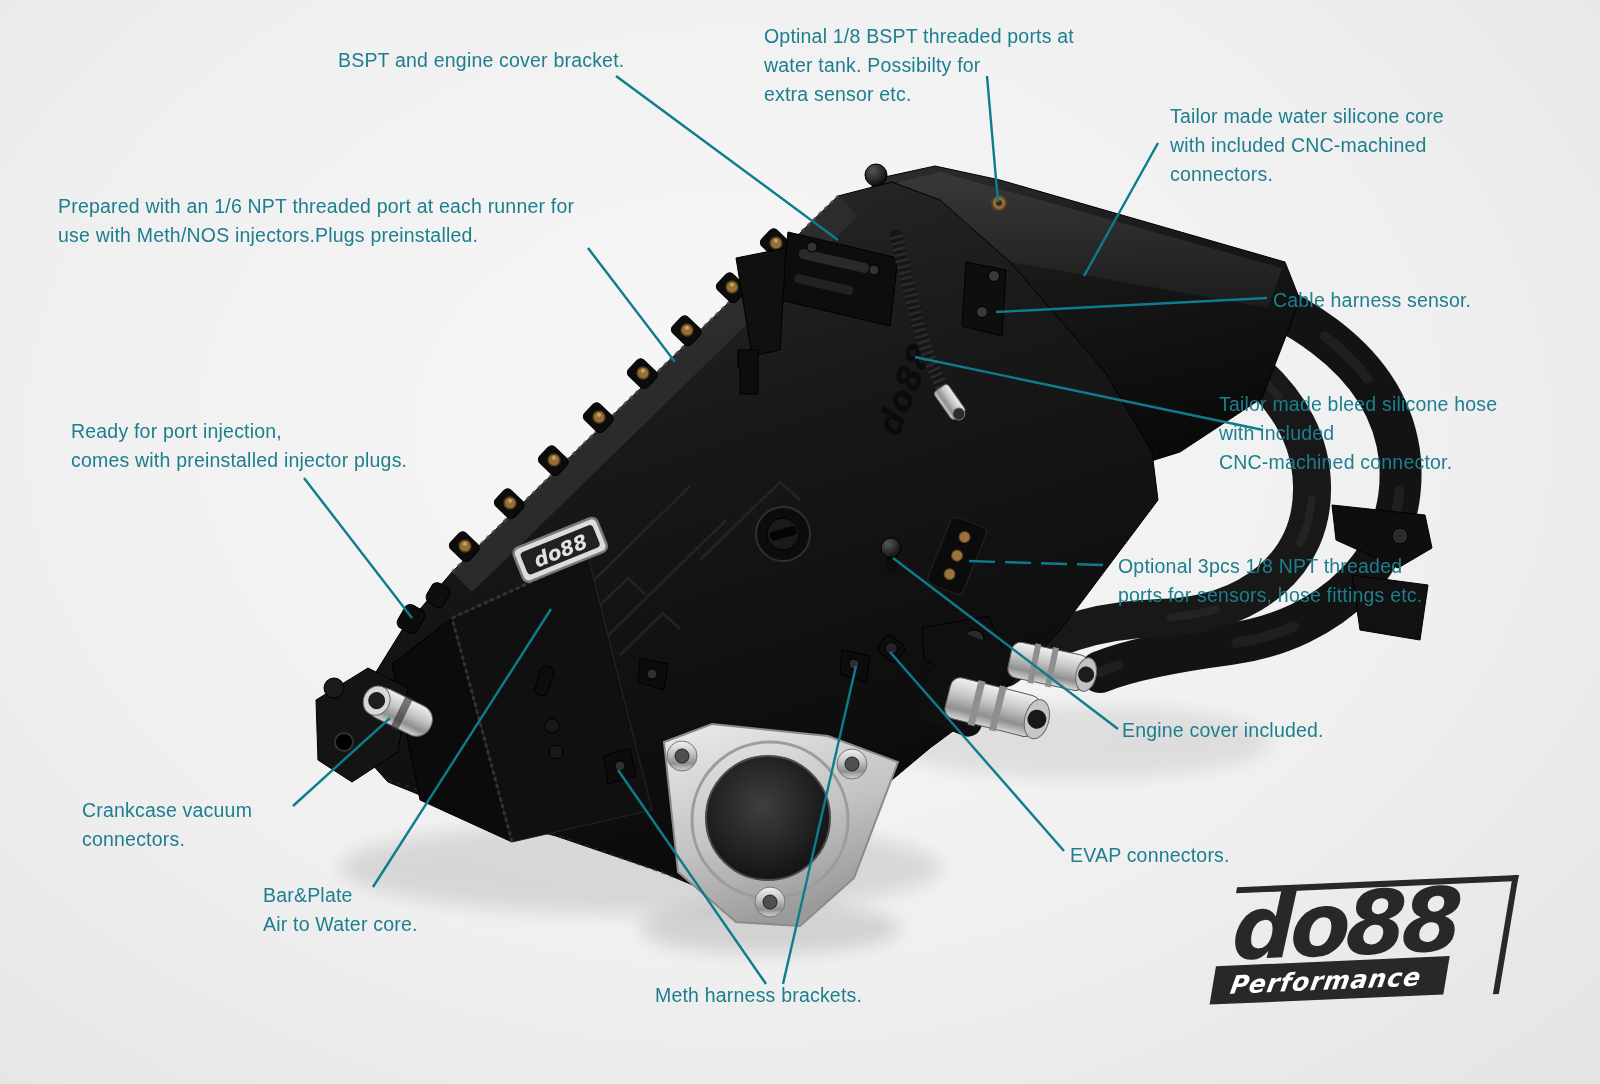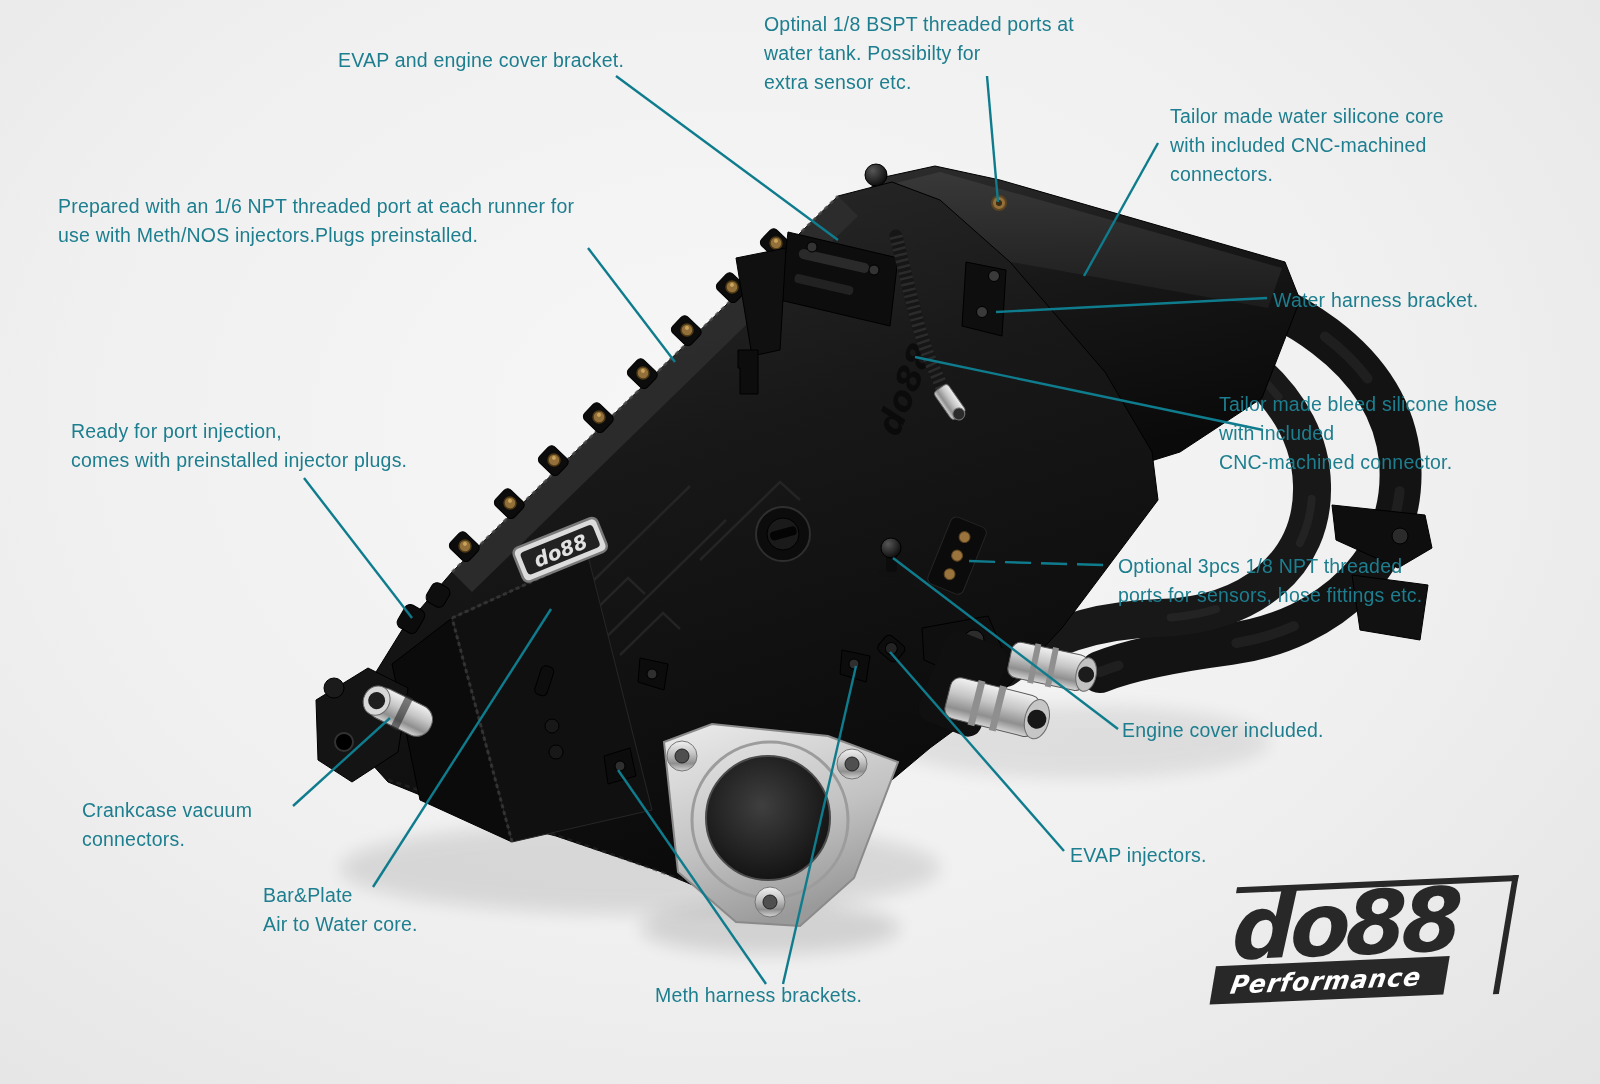--- a/index.html
+++ b/index.html
@@ -269,43 +269,43 @@
     <line x1="1263" y1="430" x2="915" y2="357" stroke="#0f7c8e" stroke-width="2.4"></line>
     <line x1="1103" y1="565" x2="967" y2="561" stroke="#0f7c8e" stroke-width="2.4" stroke-dasharray="26 10"></line>
     <line x1="1118" y1="729" x2="893" y2="558" stroke="#0f7c8e" stroke-width="2.4"></line>
     <line x1="293" y1="806" x2="390" y2="718" stroke="#0f7c8e" stroke-width="2.4"></line>
     <line x1="373" y1="887" x2="551" y2="609" stroke="#0f7c8e" stroke-width="2.4"></line>
     <line x1="1064" y1="851" x2="890" y2="652" stroke="#0f7c8e" stroke-width="2.4"></line>
     <line x1="766" y1="984" x2="618" y2="770" stroke="#0f7c8e" stroke-width="2.4"></line>
     <line x1="783" y1="984" x2="856" y2="666" stroke="#0f7c8e" stroke-width="2.4"></line>
   </svg>
 
-<div class="ann" style="left:338px;top:46px">EVAP and engine cover bracket.</div>
-<div class="ann" style="left:764px;top:10px">Optinal 1/8 BSPT threaded ports at
+<div class="ann" style="left:338px;top:46px">BSPT and engine cover bracket.</div>
+<div class="ann" style="left:764px;top:22px">Optinal 1/8 BSPT threaded ports at
 water tank. Possibilty for
 extra sensor etc.</div>
 <div class="ann" style="left:1170px;top:102px">Tailor made water silicone core
 with included CNC-machined
 connectors.</div>
 <div class="ann" style="left:58px;top:192px">Prepared with an 1/6 NPT threaded port at each runner for
 use with Meth/NOS injectors.Plugs preinstalled.</div>
-<div class="ann" style="left:1273px;top:286px">Water harness bracket.</div>
+<div class="ann" style="left:1273px;top:286px">Cable harness sensor.</div>
 <div class="ann" style="left:71px;top:417px">Ready for port injection,
 comes with preinstalled injector plugs.</div>
 <div class="ann" style="left:1219px;top:390px">Tailor made bleed silicone hose
 with included
 CNC-machined connector.</div>
 <div class="ann" style="left:1118px;top:552px">Optional 3pcs 1/8 NPT threaded
 ports for sensors, hose fittings etc.</div>
 <div class="ann" style="left:1122px;top:716px">Engine cover included.</div>
 <div class="ann" style="left:82px;top:796px">Crankcase vacuum
 connectors.</div>
 <div class="ann" style="left:263px;top:881px">Bar&amp;Plate
 Air to Water core.</div>
-<div class="ann" style="left:1070px;top:841px">EVAP injectors.</div>
+<div class="ann" style="left:1070px;top:841px">EVAP connectors.</div>
 <div class="ann" style="left:655px;top:981px">Meth harness brackets.</div>
 
 <div class="logo">
   <div class="logo-frame"></div>
   <div class="logo-word">do88</div>
   <div class="logo-banner">
     <span>Performance</span>
   </div>
 </div>
 

